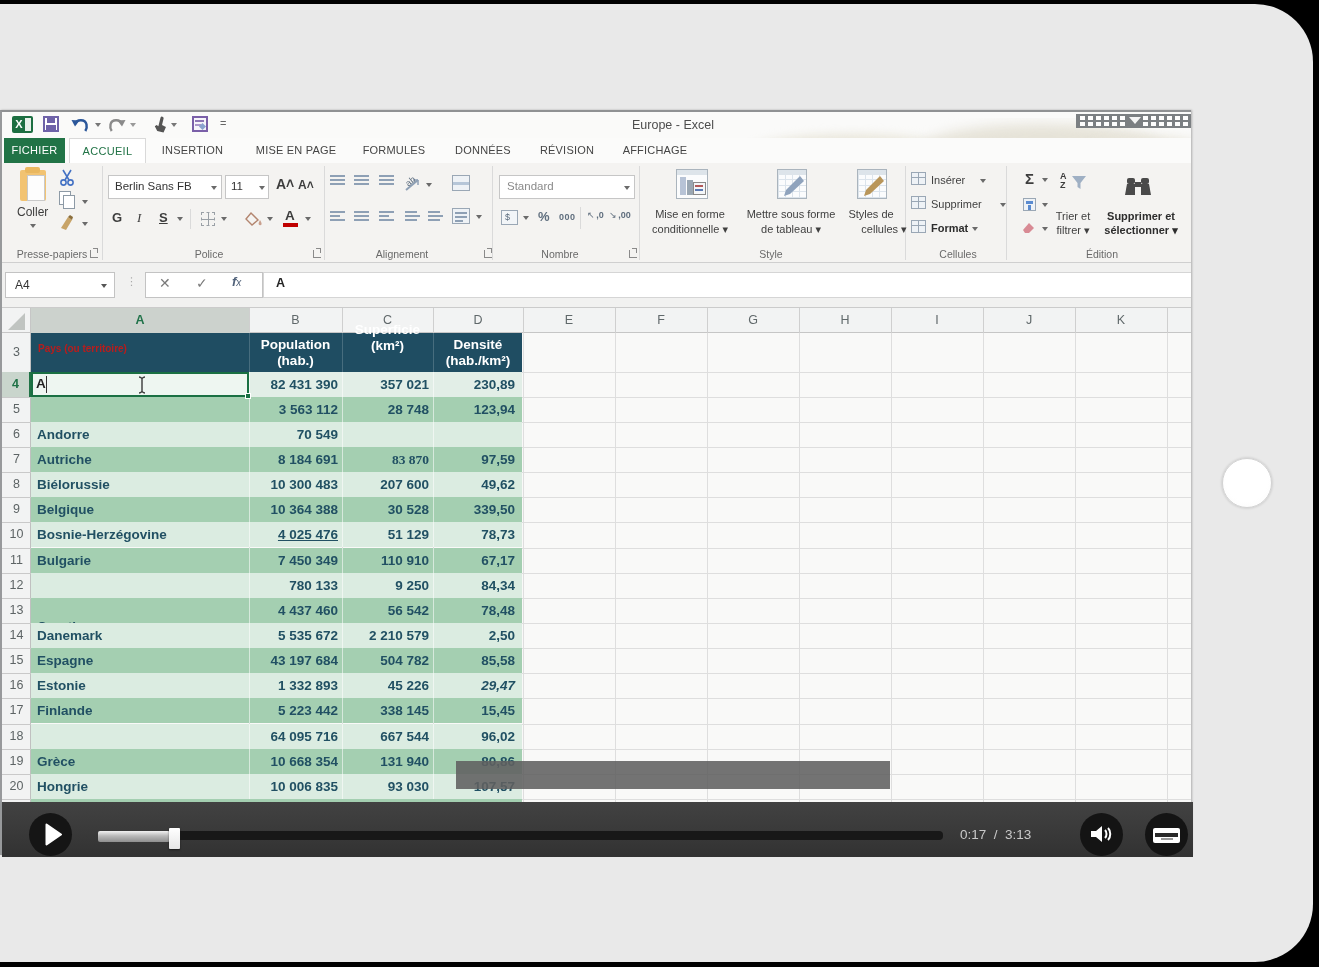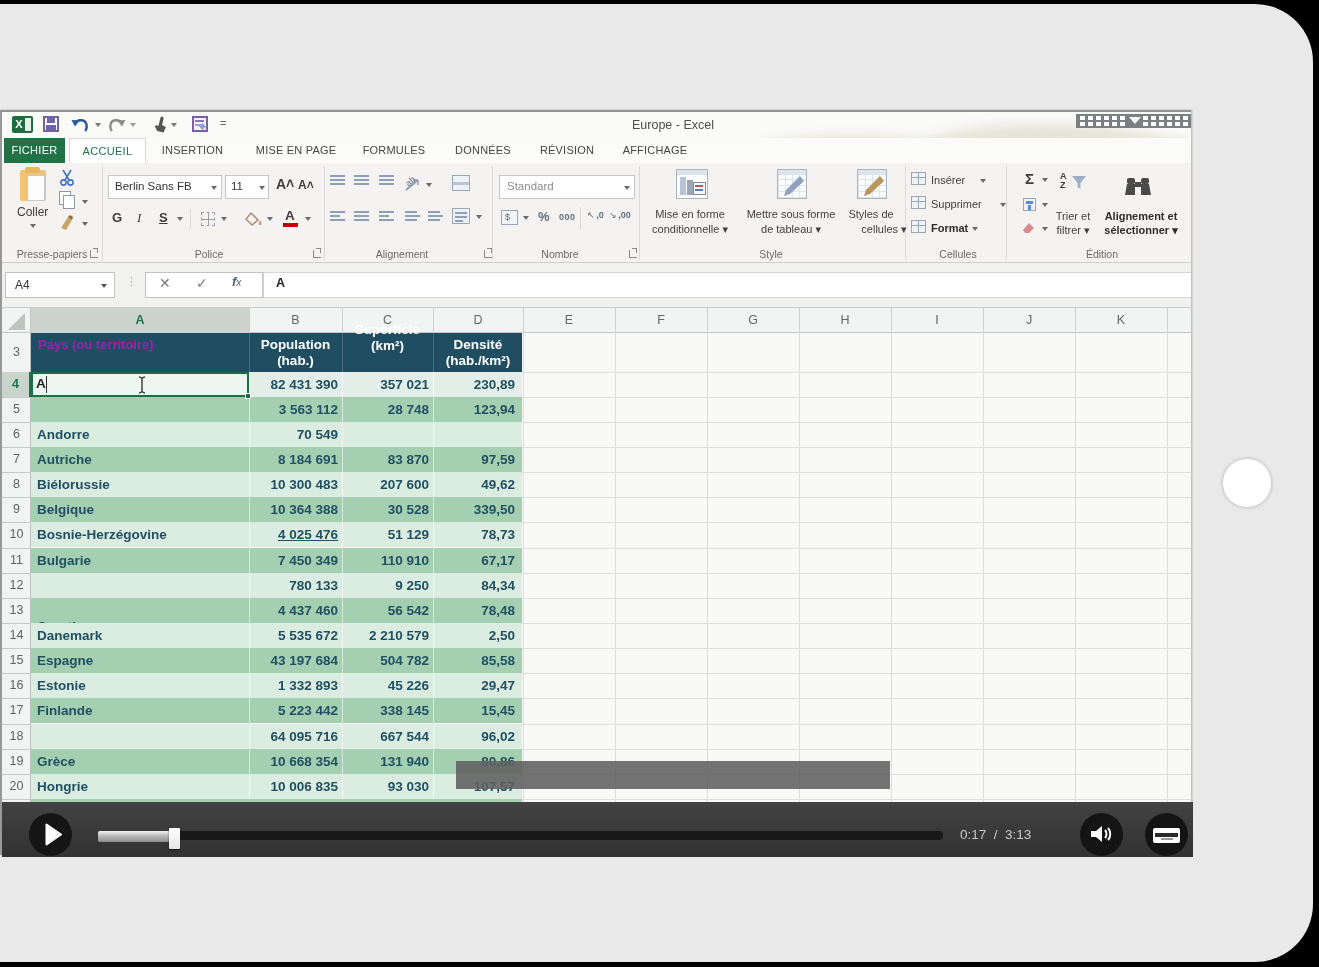--- a/index.html
+++ b/index.html
@@ -303,21 +303,21 @@
       </svg>
 <svg class="icn" style="left:1122px;top:63px;" width="28" height="26" viewBox="0 0 28 26">
 <rect x="3" y="3" width="8" height="6" rx="2" fill="#4a4a4a"></rect>
         <rect x="17" y="3" width="8" height="6" rx="2" fill="#4a4a4a"></rect>
 <path d="M3 9 L1 20 L11 20 L11 9 Z" fill="#4a4a4a"></path>
         <path d="M25 9 L27 20 L17 20 L17 9 Z" fill="#4a4a4a"></path>
 <rect x="11" y="7" width="6" height="5" fill="#4a4a4a"></rect>
       </svg>
 <div class="grplbl" style="left:1026px;top:98px;width:90px;color:#3f3f3f;font-size:11px;">Trier et</div>
 <div class="grplbl" style="left:1026px;top:112px;width:90px;color:#3f3f3f;font-size:11px;">filtrer ▾</div>
-<div class="grplbl" style="left:1094px;top:98px;width:90px;color:#2d2d2d;font-size:11px;font-weight:700;">Alignement et</div>
+<div class="grplbl" style="left:1094px;top:98px;width:90px;color:#2d2d2d;font-size:11px;font-weight:700;">Supprimer et</div>
 <div class="grplbl" style="left:1094px;top:112px;width:90px;color:#2d2d2d;font-size:11px;font-weight:700;">sélectionner ▾</div>
 <div class="abs" style="left:0;top:151px;width:1189px;height:45px;background:#f1f1f0;border-bottom:1px solid #cbcbcb;"></div>
 <div class="abs" style="left:3px;top:160px;width:110px;height:26px;background:#fff;border:1px solid #c3c3c3;">
         <div class="vt" style="left:9px;top:5px;font-size:12px;color:#333;">A4</div>
         <div class="car" style="left:95px;top:11px;border-top-color:#555;"></div>
       </div>
 <div class="vt" style="left:124px;top:163px;font-size:11px;color:#aaa;letter-spacing:0;">⋮</div>
 <div class="abs" style="left:143px;top:160px;width:118px;height:26px;background:#fff;border:1px solid #c3c3c3;"></div>
 <div class="vt" style="left:157px;top:163px;font-size:14px;color:#7a7a7a;">✕</div>
 <div class="vt" style="left:194px;top:163px;font-size:14px;color:#7a7a7a;">✓</div>
@@ -411,21 +411,21 @@
 <div class="abs" style="left:0;top:586.3px;width:29px;height:1px;background:#c9c9c9;"></div>
 <div class="abs" style="left:0;top:586.3px;width:29px;height:25.1px;color:#5d6465;font-size:12.5px;text-align:center;line-height:25px;">17</div>
 <div class="abs" style="left:0;top:611.5px;width:29px;height:1px;background:#c9c9c9;"></div>
 <div class="abs" style="left:0;top:611.5px;width:29px;height:25.1px;color:#5d6465;font-size:12.5px;text-align:center;line-height:25px;">18</div>
 <div class="abs" style="left:0;top:636.6px;width:29px;height:1px;background:#c9c9c9;"></div>
 <div class="abs" style="left:0;top:636.6px;width:29px;height:25.1px;color:#5d6465;font-size:12.5px;text-align:center;line-height:25px;">19</div>
 <div class="abs" style="left:0;top:661.7px;width:29px;height:1px;background:#c9c9c9;"></div>
 <div class="abs" style="left:0;top:661.7px;width:29px;height:25.1px;color:#5d6465;font-size:12.5px;text-align:center;line-height:25px;">20</div>
 <div class="abs" style="left:0;top:686.9px;width:29px;height:1px;background:#c9c9c9;"></div>
 <div class="abs" style="left:29px;top:221px;width:491px;height:38.5px;background:#1f4d62;"></div>
-<div class="vt" style="left:36px;top:225px;font-size:13px;color:#a21caf;font-weight:700;">Pays (ou territoire)</div>
+<div class="vt" style="left:36px;top:231px;font-size:10px;color:#b91c1c;font-weight:700;">Pays (ou territoire)</div>
 <div class="abs" style="left:247px;top:221px;width:1px;height:38.5px;background:rgba(255,255,255,0.18);"></div>
 <div class="abs" style="left:340px;top:221px;width:1px;height:38.5px;background:rgba(255,255,255,0.18);"></div>
 <div class="abs" style="left:431px;top:221px;width:1px;height:38.5px;background:rgba(255,255,255,0.18);"></div>
 <div class="hdr2" style="left:247px;top:225px;width:93px;">Population<br>(hab.)</div>
 <div class="hdr2" style="left:340px;top:210px;width:91px;">Superficie<br>(km²)</div>
 <div class="hdr2" style="left:431px;top:225px;width:90px;">Densité<br>(hab./km²)</div>
 <div class="abs" style="left:29px;top:259.5px;width:491px;height:25.1px;background:#e2eee7;"></div>
 <div class="abs" style="left:247px;top:259.5px;width:1px;height:25.1px;background:rgba(255,255,255,0.55);"></div>
 <div class="abs" style="left:340px;top:259.5px;width:1px;height:25.1px;background:rgba(255,255,255,0.55);"></div>
 <div class="abs" style="left:431px;top:259.5px;width:1px;height:25.1px;background:rgba(255,255,255,0.55);"></div>
@@ -444,21 +444,21 @@
 <div class="abs" style="left:340px;top:309.8px;width:1px;height:25.1px;background:rgba(255,255,255,0.55);"></div>
 <div class="abs" style="left:431px;top:309.8px;width:1px;height:25.1px;background:rgba(255,255,255,0.55);"></div>
 <div class="cellv" style="left:35px;top:309.8px;line-height:25px;">Andorre</div>
 <div class="cellv num" style="left:247px;top:309.8px;width:89px;line-height:25px;">70 549</div>
 <div class="abs" style="left:29px;top:334.9px;width:491px;height:25.1px;background:#a4cfb1;"></div>
 <div class="abs" style="left:247px;top:334.9px;width:1px;height:25.1px;background:rgba(255,255,255,0.55);"></div>
 <div class="abs" style="left:340px;top:334.9px;width:1px;height:25.1px;background:rgba(255,255,255,0.55);"></div>
 <div class="abs" style="left:431px;top:334.9px;width:1px;height:25.1px;background:rgba(255,255,255,0.55);"></div>
 <div class="cellv" style="left:35px;top:334.9px;line-height:25px;">Autriche</div>
 <div class="cellv num" style="left:247px;top:334.9px;width:89px;line-height:25px;">8 184 691</div>
-<div class="cellv num" style="left:340px;top:334.9px;width:87px;line-height:25px;">83 870</div>
+<div class="cellv num" style="left:340px;top:334.9px;width:87px;line-height:25px;font-family:Liberation Serif, serif;">83 870</div>
 <div class="cellv num" style="left:431px;top:334.9px;width:82px;line-height:25px;">97,59</div>
 <div class="abs" style="left:29px;top:360.1px;width:491px;height:25.1px;background:#dbece1;"></div>
 <div class="abs" style="left:247px;top:360.1px;width:1px;height:25.1px;background:rgba(255,255,255,0.55);"></div>
 <div class="abs" style="left:340px;top:360.1px;width:1px;height:25.1px;background:rgba(255,255,255,0.55);"></div>
 <div class="abs" style="left:431px;top:360.1px;width:1px;height:25.1px;background:rgba(255,255,255,0.55);"></div>
 <div class="cellv" style="left:35px;top:360.1px;line-height:25px;">Biélorussie</div>
 <div class="cellv num" style="left:247px;top:360.1px;width:89px;line-height:25px;">10 300 483</div>
 <div class="cellv num" style="left:340px;top:360.1px;width:87px;line-height:25px;">207 600</div>
 <div class="cellv num" style="left:431px;top:360.1px;width:82px;line-height:25px;">49,62</div>
 <div class="abs" style="left:29px;top:385.2px;width:491px;height:25.1px;background:#a4cfb1;"></div>
@@ -516,21 +516,21 @@
 <div class="cellv num" style="left:247px;top:536.0px;width:89px;line-height:25px;">43 197 684</div>
 <div class="cellv num" style="left:340px;top:536.0px;width:87px;line-height:25px;">504 782</div>
 <div class="cellv num" style="left:431px;top:536.0px;width:82px;line-height:25px;">85,58</div>
 <div class="abs" style="left:29px;top:561.2px;width:491px;height:25.1px;background:#dbece1;"></div>
 <div class="abs" style="left:247px;top:561.2px;width:1px;height:25.1px;background:rgba(255,255,255,0.55);"></div>
 <div class="abs" style="left:340px;top:561.2px;width:1px;height:25.1px;background:rgba(255,255,255,0.55);"></div>
 <div class="abs" style="left:431px;top:561.2px;width:1px;height:25.1px;background:rgba(255,255,255,0.55);"></div>
 <div class="cellv" style="left:35px;top:561.2px;line-height:25px;">Estonie</div>
 <div class="cellv num" style="left:247px;top:561.2px;width:89px;line-height:25px;">1 332 893</div>
 <div class="cellv num" style="left:340px;top:561.2px;width:87px;line-height:25px;">45 226</div>
-<div class="cellv num" style="left:431px;top:561.2px;width:82px;line-height:25px;">29,47</div>
+<div class="cellv num" style="left:431px;top:561.2px;width:82px;line-height:25px;font-style:italic;">29,47</div>
 <div class="abs" style="left:29px;top:586.3px;width:491px;height:25.1px;background:#a4cfb1;"></div>
 <div class="abs" style="left:247px;top:586.3px;width:1px;height:25.1px;background:rgba(255,255,255,0.55);"></div>
 <div class="abs" style="left:340px;top:586.3px;width:1px;height:25.1px;background:rgba(255,255,255,0.55);"></div>
 <div class="abs" style="left:431px;top:586.3px;width:1px;height:25.1px;background:rgba(255,255,255,0.55);"></div>
 <div class="cellv" style="left:35px;top:586.3px;line-height:25px;">Finlande</div>
 <div class="cellv num" style="left:247px;top:586.3px;width:89px;line-height:25px;">5 223 442</div>
 <div class="cellv num" style="left:340px;top:586.3px;width:87px;line-height:25px;">338 145</div>
 <div class="cellv num" style="left:431px;top:586.3px;width:82px;line-height:25px;">15,45</div>
 <div class="abs" style="left:29px;top:611.5px;width:491px;height:25.1px;background:#dbece1;"></div>
 <div class="abs" style="left:247px;top:611.5px;width:1px;height:25.1px;background:rgba(255,255,255,0.55);"></div>

